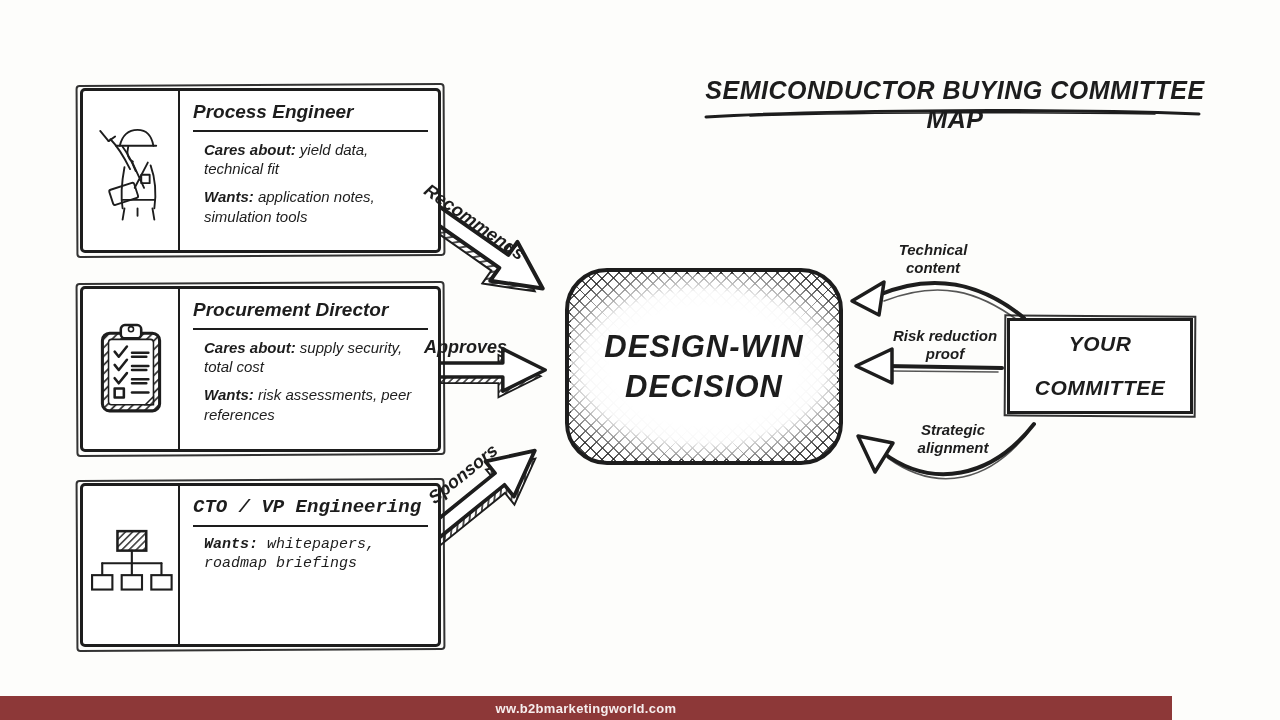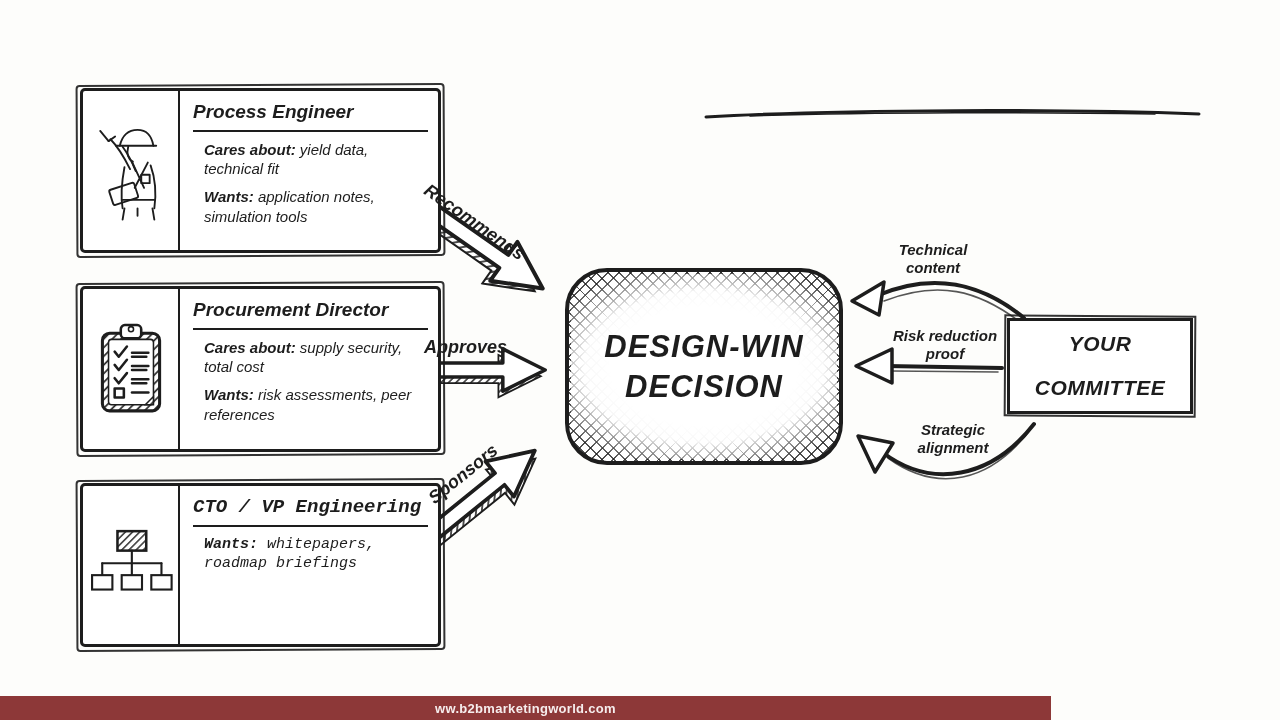--- a/index.html
+++ b/index.html
@@ -64,38 +64,39 @@
   .mflow-label { position:absolute; z-index:3; width:150px; text-align:center;
     font-size:15px; font-weight:800; font-style:italic; line-height:1.2; }
   .ml-technical { left:858px; top:241px; }
   .ml-risk      { left:870px; top:327px; }
   .ml-strategic { left:878px; top:421px; }
 
   
   .overlay { position:absolute; left:0; top:0; width:1280px; height:720px; z-index:1; }
 
   
-  .footer-bar { position:absolute; left:0; bottom:0; width:1051px; height:24px;
+  .footer-bar { position:absolute; left:0; bottom:0; width:1172px; height:24px;
     display:flex; align-items:center; justify-content:center; z-index:4; }
   .footer-url { color:#f6eded; font-size:13px; font-weight:700; letter-spacing:.3px; }
 </style>
 </head>
 <body>
 
 <div class="canvas" style="background: rgb(253, 253, 251);">
 
   <svg width="0" height="0" style="position:absolute" aria-hidden="true">
     <defs>
       <pattern id="hatch" width="6" height="6" patternUnits="userSpaceOnUse" patternTransform="rotate(45)">
         <rect width="6" height="6" fill="#ffffff"></rect>
         <line x1="1" y1="0" x2="1" y2="6" stroke="#2a2a2a" stroke-width="1.7"></line>
       </pattern>
     </defs>
   </svg>
 
+  <div class="page-title">SEMICONDUCTOR BUYING COMMITTEE MAP</div>
   <svg class="title-underline" viewBox="0 0 505 22">
     <path class="sketch" d="M6,13 C140,5 370,5 499,10" stroke-width="3"></path>
     <path class="sketch" d="M50,12 C170,8 340,8 455,10" stroke-width="1.5"></path>
   </svg>
 
   <svg class="overlay" viewBox="0 0 1280 720">
 
     <g>
       <path class="sketch" d="M1024,318 C980,282 932,272 876,296" stroke-width="4"></path>
       <path class="sketch" d="M1020,322 C978,290 938,280 884,301" stroke-width="1.6" opacity=".75"></path>

